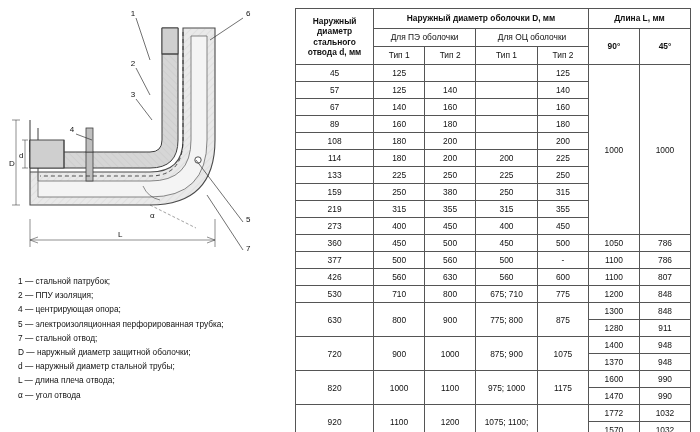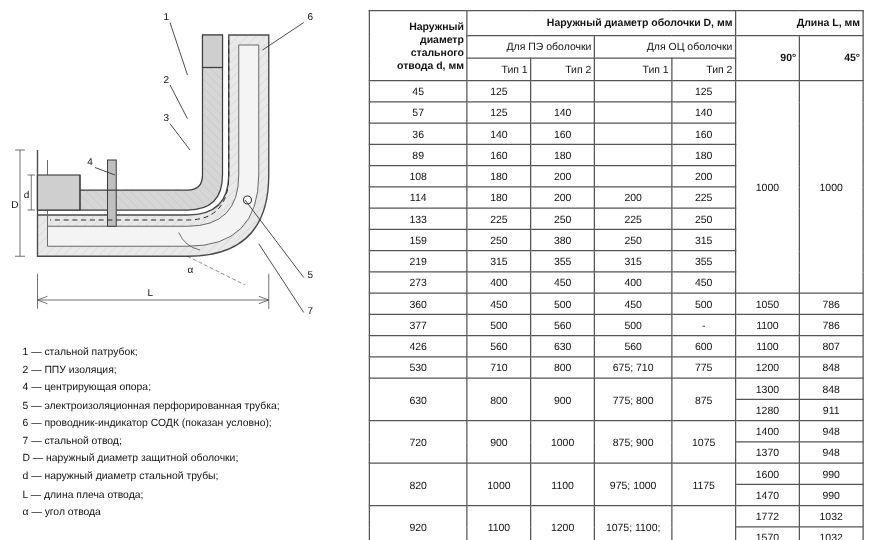--- a/index.html
+++ b/index.html
@@ -62,21 +62,20 @@
     text-align: center;
     vertical-align: middle;
     padding: 0;
     height: 17px;
     font-weight: normal;
   }
   table.spec thead th {
     font-weight: bold;
     line-height: 10.5px;
     padding: 1px 2px;
-    text-align: right;
   }
   table.spec thead th.sub {
     font-weight: normal;
     height: 15px;
     margin-top: 23px;
   }
   table.spec td.sz {
     height: 16px;
   }
   col.c0 { width: 72px; }
@@ -166,21 +165,20 @@
       <path d="M160,200 A24,24 0 0,1 143,186" fill="none" stroke="#444" stroke-width="0.6"></path>
       <line x1="150" y1="205" x2="196" y2="228" stroke="#444" stroke-width="0.5" stroke-dasharray="3,2"></line>
     </svg>
   </div>
 
   <div class="legend">
     <div>1 — стальной патрубок;</div>
     <div>2 — ППУ изоляция;</div>
     <div>4 — центрирующая опора;</div>
     <div>5 — электроизоляционная перфорированная трубка;</div>
-    <div>6 — проводник-индикатор СОДК (показан условно);</div>
     <div>7 — стальной отвод;</div>
     <div>D — наружный диаметр защитной оболочки;</div>
     <div>d — наружный диаметр стальной трубы;</div>
     <div>L — длина плеча отвода;</div>
     <div>α — угол отвода</div>
   </div>
 
   <div class="tablewrap">
     <table class="spec">
       <colgroup>
@@ -222,21 +220,21 @@
           <td class="sz" rowspan="10">1000</td>
         </tr>
         <tr>
           <td class="sz">57</td>
           <td class="sz">125</td>
           <td class="sz">140</td>
           <td class="sz"></td>
           <td class="sz">140</td>
         </tr>
         <tr>
-          <td class="sz">36</td>
+          <td class="sz">67</td>
           <td class="sz">140</td>
           <td class="sz">160</td>
           <td class="sz"></td>
           <td class="sz">160</td>
         </tr>
         <tr>
           <td class="sz">89</td>
           <td class="sz">160</td>
           <td class="sz">180</td>
           <td class="sz"></td>

